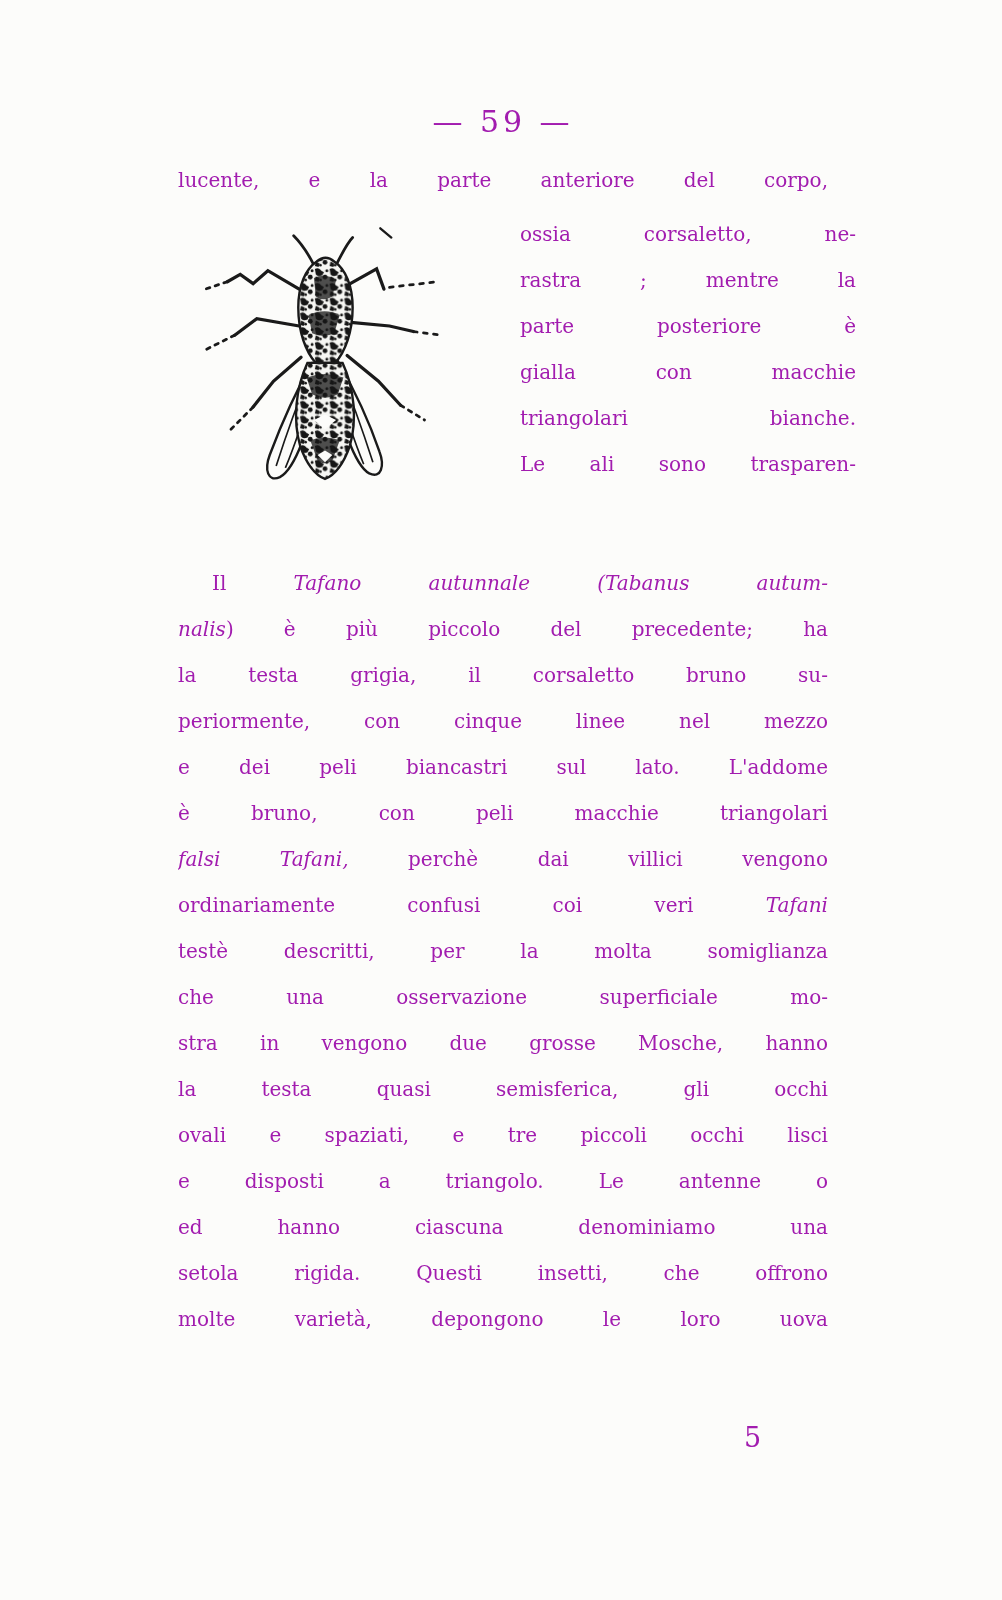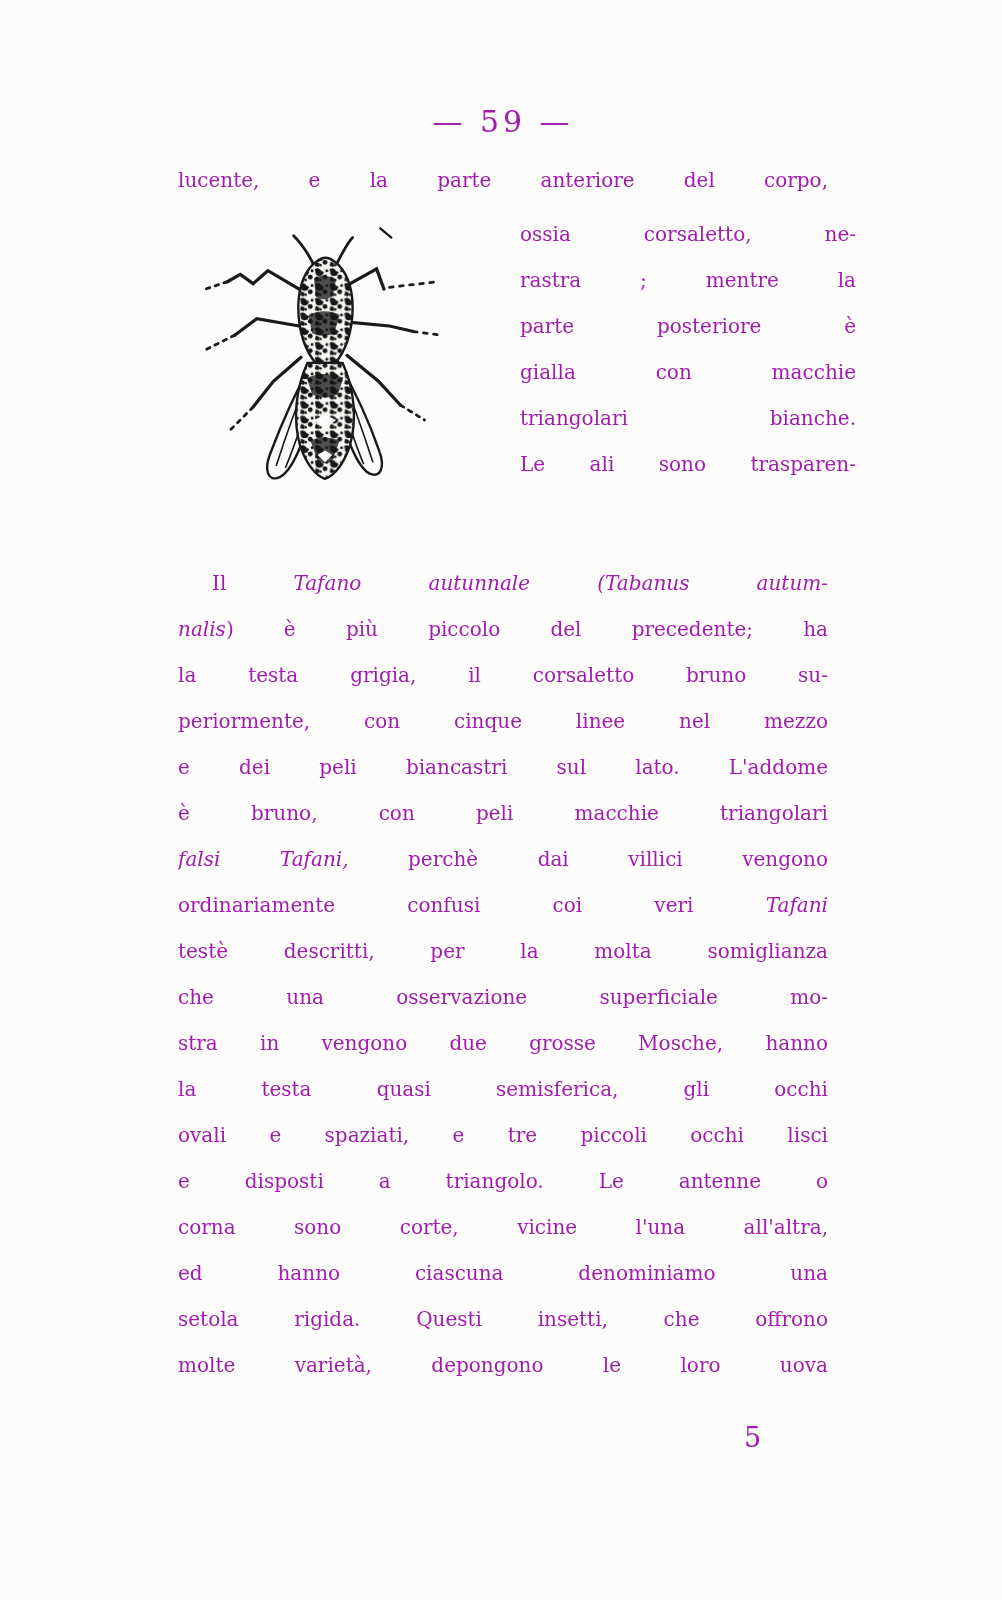--- a/index.html
+++ b/index.html
@@ -130,21 +130,20 @@
       <div class="tline"><span>e dei peli biancastri sul lato. L'addome</span></div>
       <div class="tline"><span>è bruno, con peli macchie triangolari</span></div>
       <div class="tline"><i>falsi Tafani,</i><span> perchè dai villici vengono</span></div>
       <div class="tline"><span>ordinariamente confusi coi veri </span><i>Tafani</i></div>
       <div class="tline"><span>testè descritti, per la molta somiglianza</span></div>
       <div class="tline"><span>che una osservazione superficiale mo-</span></div>
       <div class="tline"><span>stra in vengono due grosse Mosche, hanno</span></div>
       <div class="tline"><span>la testa quasi semisferica, gli occhi</span></div>
       <div class="tline"><span>ovali e spaziati, e tre piccoli occhi lisci</span></div>
       <div class="tline"><span>e disposti a triangolo. Le antenne o</span></div>
-      <div class="tline"><span>corna sono corte, vicine l'una all'altra,</span></div>
       <div class="tline"><span>ed hanno ciascuna denominiamo una</span></div>
       <div class="tline"><span>setola rigida. Questi insetti, che offrono</span></div>
       <div class="tline"><span>molte varietà, depongono le loro uova</span></div>
     </div>
 
   <div class="sig-mark">5</div>
 
 </div>
 
 </body></html>

